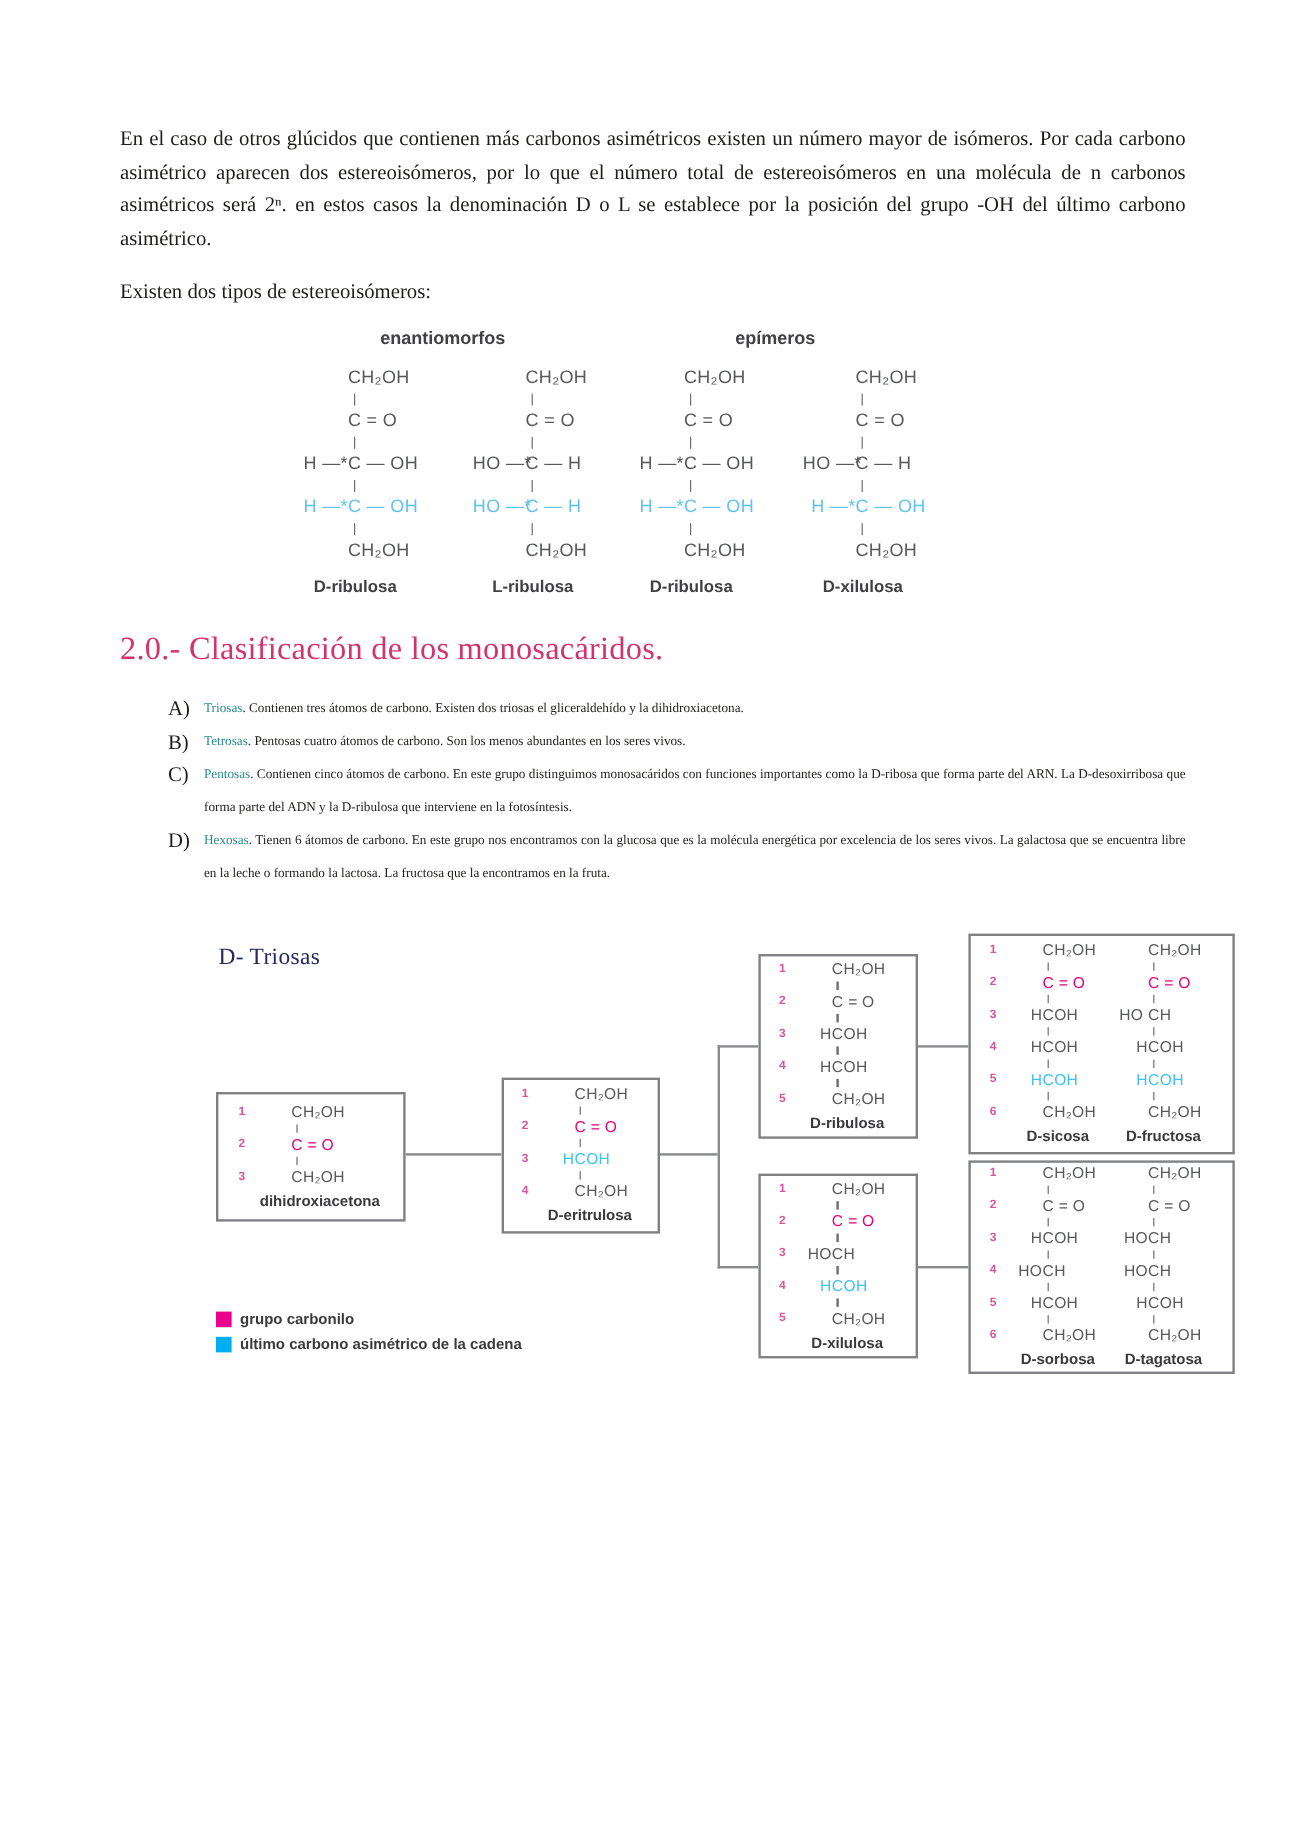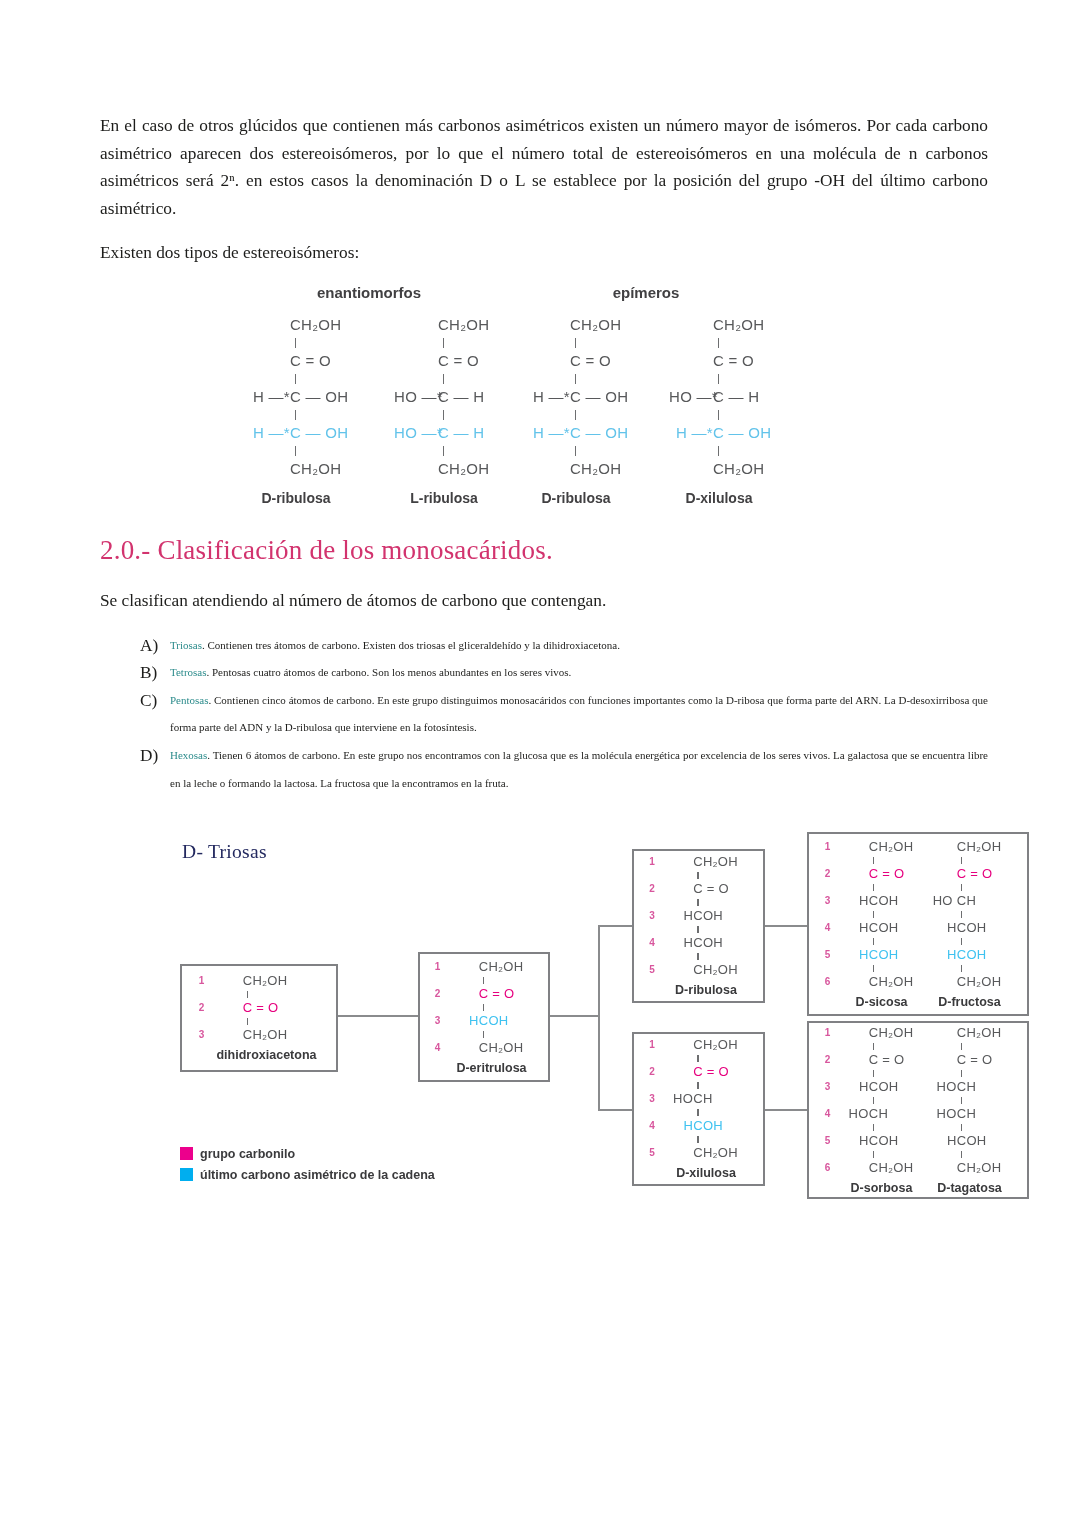--- a/index.html
+++ b/index.html
@@ -1,21 +1,21 @@
 <!DOCTYPE html>
 <html lang="es"><head>
 <meta charset="utf-8">
 <style>
   html,body{margin:0;padding:0;background:#ffffff;}
   body{width:1080px;height:1527px;position:relative;overflow:hidden;
        font-family:"Liberation Serif","DejaVu Serif",serif;color:#1d1d1b;}
   .page{padding:98px 92px 0 100px;}
 
   
-  .para{font-size:17.3px;line-height:27.6px;margin:14px 0 17px 0;text-align:justify;}
+  .para{font-size:17.3px;line-height:27.6px;margin:4px 0 17px 0;text-align:justify;}
   .para.nj{text-align:left;}
   .teal{color:#2b8b8b;}
   .sec-h{font-size:27px;font-weight:normal;color:#d2336e;margin:25px 0 21px 0;letter-spacing:.2px;}
   .li{display:flex;margin:0;}
   .li-letter{flex:none;width:30px;margin-left:40px;font-size:17.3px;line-height:27.6px;}
   .li-text{flex:1;font-size:11px;line-height:27.6px;text-align:justify;}
 
   
   #iso-fig{position:relative;width:560px;height:226px;margin:8px 0 0 140px;
            font-family:"Liberation Sans","DejaVu Sans",sans-serif;}
@@ -261,21 +261,20 @@
             <span class="pl"></span>
             <span class="pm">C</span>
             <span class="pr">H₂OH</span>
           </div>
           <div class="iso-label">D-xilulosa</div>
         </div>
       </div>
   </figure>
 
   <h2 class="sec-h">2.0.- Clasificación de los monosacáridos.</h2>
-  <p class="para nj">Se clasifican atendiendo al número de átomos de carbono que contengan.</p>
 
   <div>
     <div class="li">
       <span class="li-letter">A)</span>
       <div class="li-text"><span class="teal">Triosas</span><span>. Contienen tres átomos de carbono. Existen dos triosas el gliceraldehído y la dihidroxiacetona.</span></div>
     </div>
     <div class="li">
       <span class="li-letter">B)</span>
       <div class="li-text"><span class="teal">Tetrosas</span><span>. Pentosas cuatro átomos de carbono. Son los menos abundantes en los seres vivos.</span></div>
     </div>

